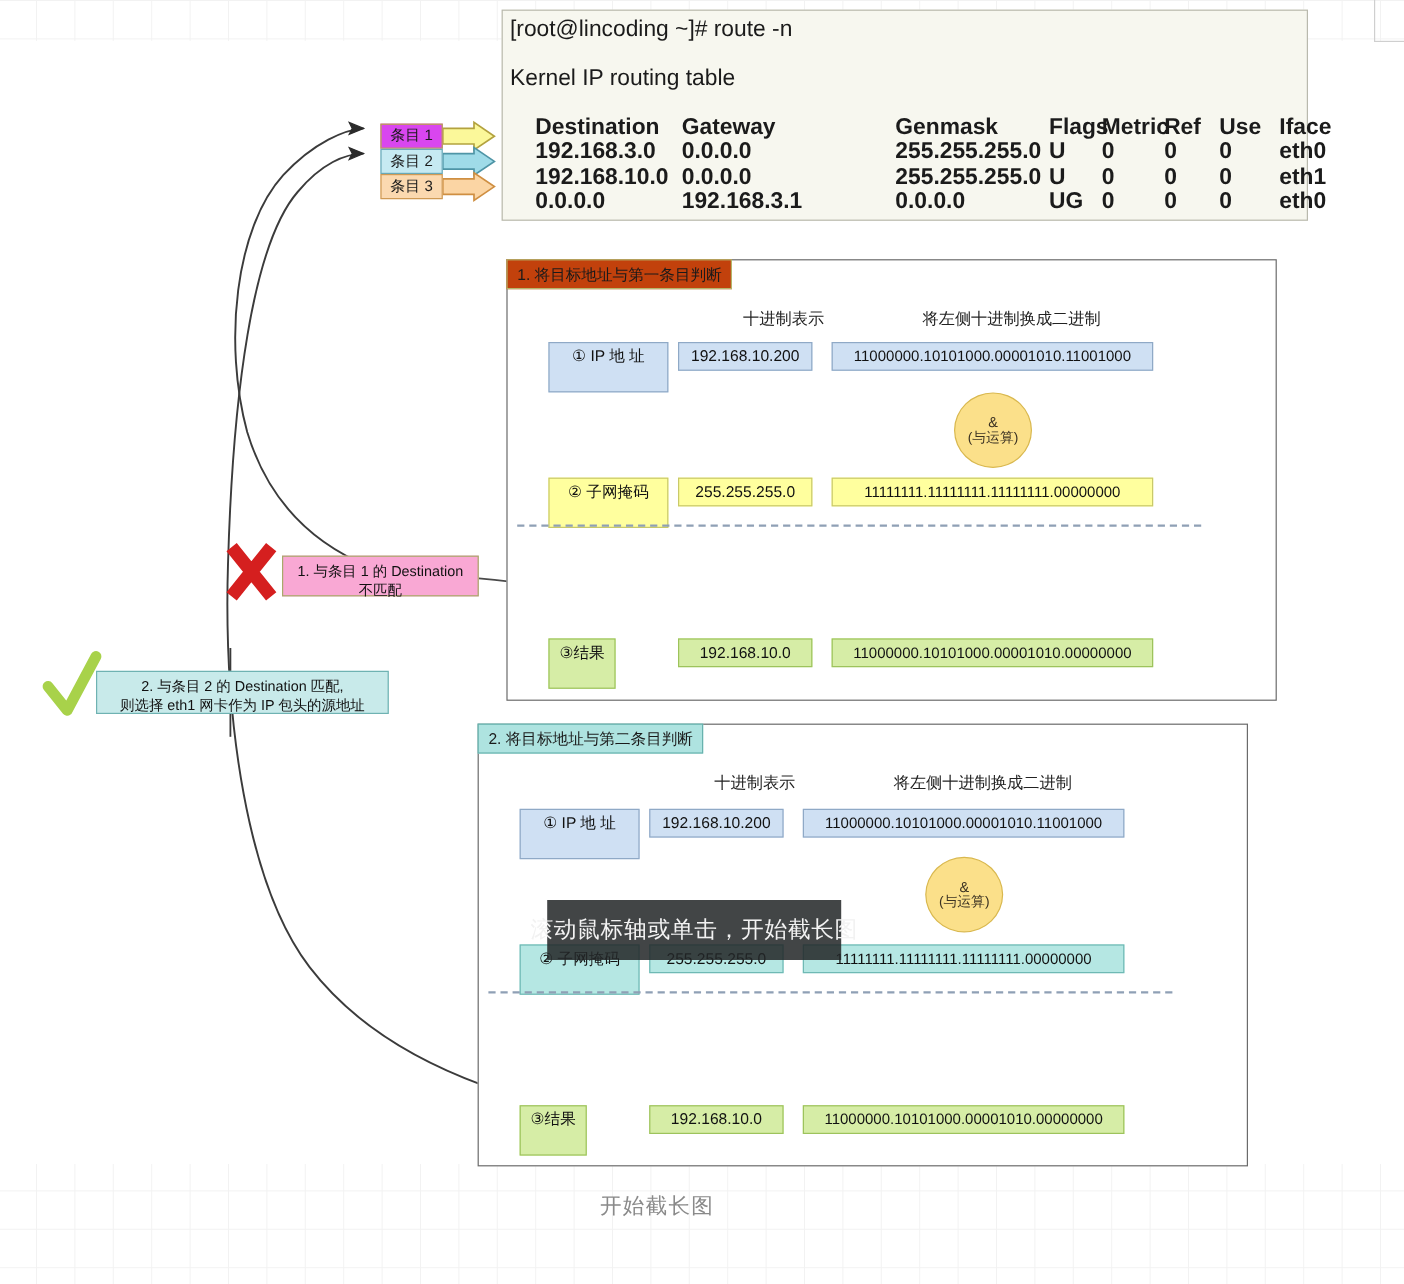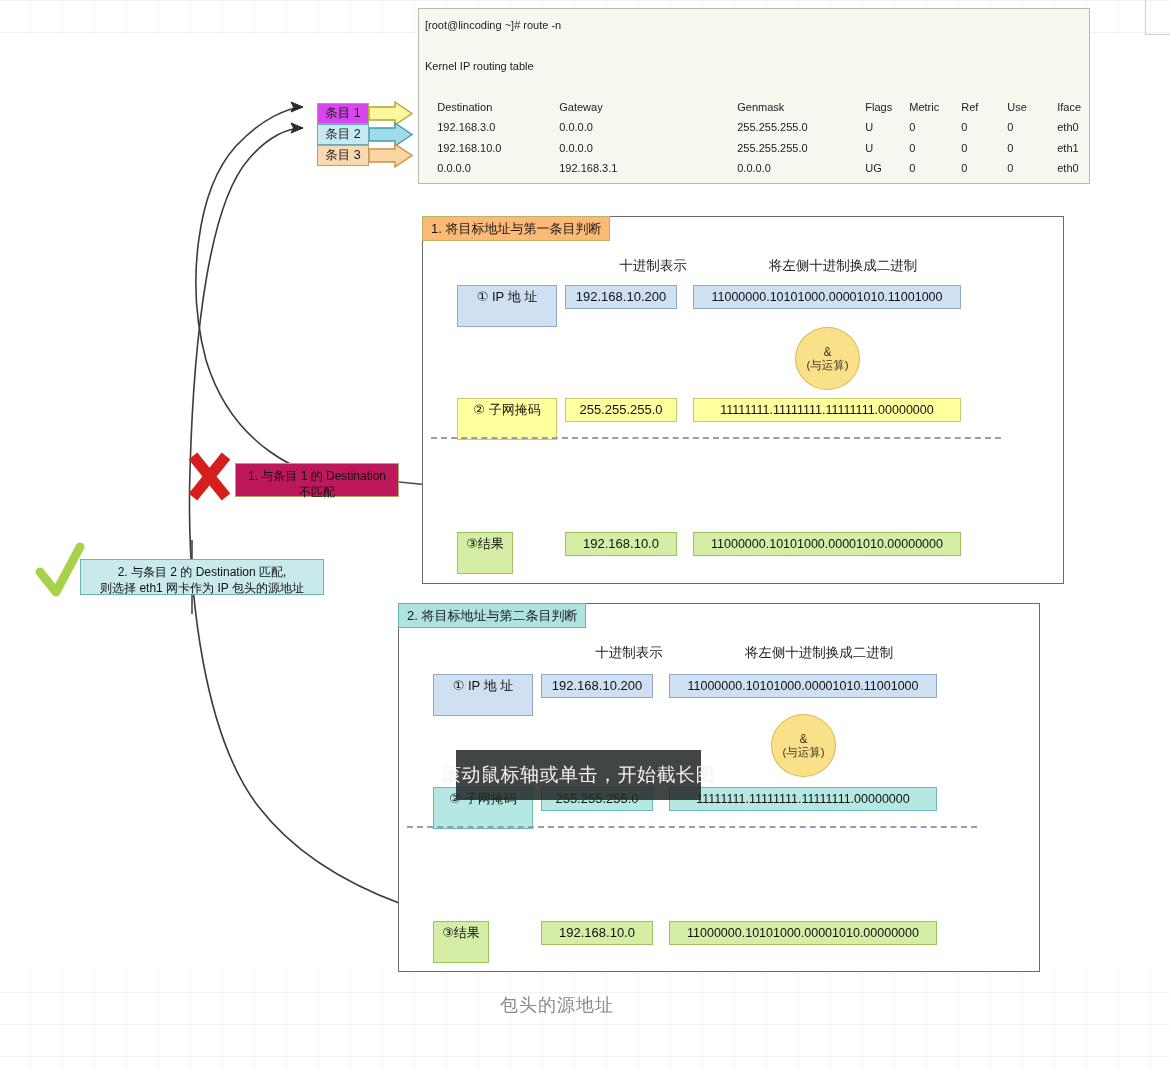--- a/index.html
+++ b/index.html
@@ -31,25 +31,25 @@
   }
   .layer{position:absolute;left:0;top:0;width:1170px;height:1070px;z-index:3;}
   svg.layer{pointer-events:none;}
 
   
   #terminal{
     position:absolute;left:418px;top:8px;width:672px;height:176px;
     background:#f7f7ef;border:1px solid #b9b9ad;z-index:4;
     padding:6px 0 0 6px;box-sizing:border-box;
     font-family:"Liberation Sans","DejaVu Sans",sans-serif;
-    font-size:11px;line-height:20.5px;color:#1b1b1b;
+    font-size:19px;line-height:20.5px;color:#1b1b1b;
   }
   #terminal .tline{white-space:pre;height:20.5px;}
   #terminal .blank{height:20px;}
-  .tcell{display:inline-block;}
+  .tcell{display:inline-block;font-weight:bold;}
   .c-dest{width:122px;}
   .c-gw{width:133px;}
   .c-gm{width:128px;margin-left:45px;}
   .c-fl{width:44px;}
   .c-me{width:52px;}
   .c-re{width:46px;}
   .c-us{width:50px;}
 
   
   .entry{
@@ -63,21 +63,21 @@
 
   
   .panel{position:absolute;border:1px solid #6b6b6b;background:#ffffff;z-index:4;}
   #panel1{left:422px;top:216px;width:640px;height:366px;}
   #panel2{left:398px;top:603px;width:640px;height:367px;}
   .panel-tab{
     position:absolute;left:-1px;top:-1px;height:25px;
     border:1px solid #9a9a7a;box-sizing:border-box;
     font-size:13px;line-height:23px;padding:0 8px;color:#1a1a1a;white-space:nowrap;
   }
-  #panel1 .panel-tab{background:#fdba74;border-color:#b5b56a;}
+  #panel1 .panel-tab{background:#c2410c;border-color:#b5b56a;}
   #panel2 .panel-tab{background:#aee3e0;border-color:#68b2ae;}
 
   .col-head{
     position:absolute;font-size:13.5px;color:#222;white-space:nowrap;text-align:center;
   }
   .row-label{
     position:absolute;height:42px;box-sizing:border-box;border:1px solid #7a8fa6;
     font-size:13px;line-height:22px;text-align:center;white-space:nowrap;color:#111;
   }
   .dec-box{
@@ -104,21 +104,21 @@
     z-index:5;
   }
   .andcircle .amp{font-size:12px;}
 
   
   .callout{
     position:absolute;box-sizing:border-box;border:1px solid #9a9a66;
     font-size:12px;line-height:16px;text-align:center;color:#111;
     padding:4px 6px;z-index:7;
   }
-  #callout-x{left:235px;top:463px;width:164px;height:34px;background:#be185d;border-color:#a9a96a;}
+  #callout-x{left:235px;top:463px;width:164px;height:34px;background:#f9a8d4;border-color:#a9a96a;}
   #callout-ok{left:80px;top:559px;width:244px;height:36px;background:#c8eaea;border-color:#6fb2b2;}
 
   
   #caption{
     position:absolute;left:500px;top:993px;z-index:5;
     font-size:18px;color:#8a8a8a;letter-spacing:1px;white-space:nowrap;
   }
 
   
   #capture-overlay{
@@ -261,17 +261,17 @@
 <div class="callout" id="callout-x">
   <div>1. 与条目 1 的 Destination</div>
   <div>不匹配</div>
 </div>
 
 <div class="callout" id="callout-ok">
   <div>2. 与条目 2 的 Destination 匹配,</div>
   <div>则选择 eth1 网卡作为 IP 包头的源地址</div>
 </div>
 
-<div id="caption">包头的源地址</div>
+<div id="caption">开始截长图</div>
 
 <div id="capture-overlay">
   <span>滚动鼠标轴或单击，开始截长图</span>
 </div>
 
 </body></html>

